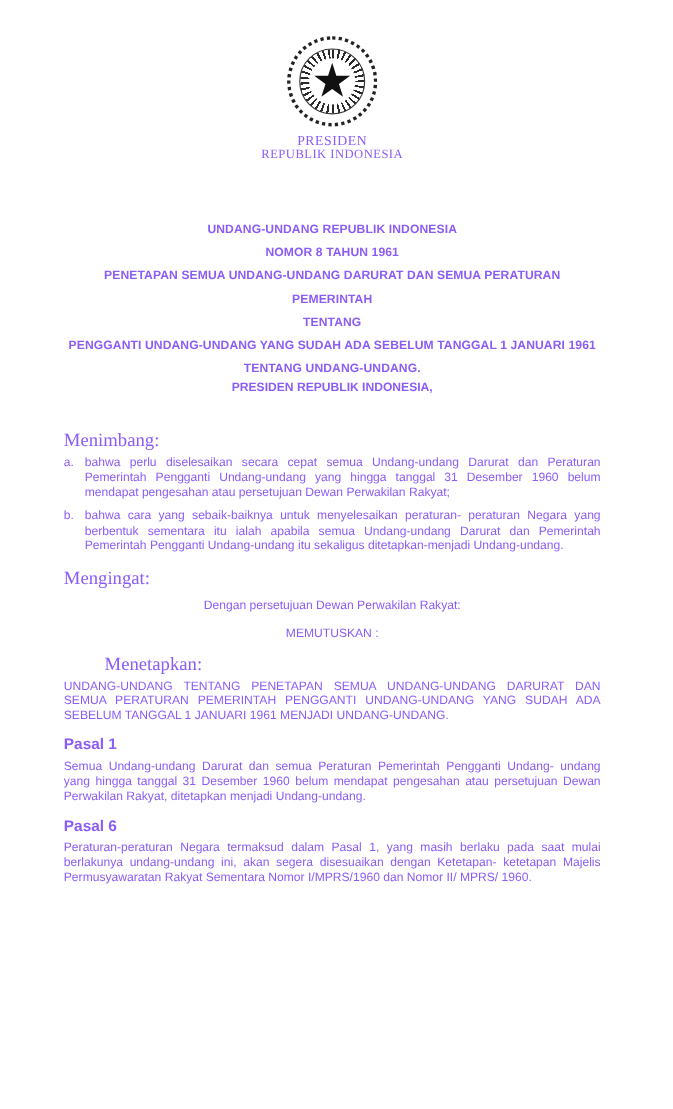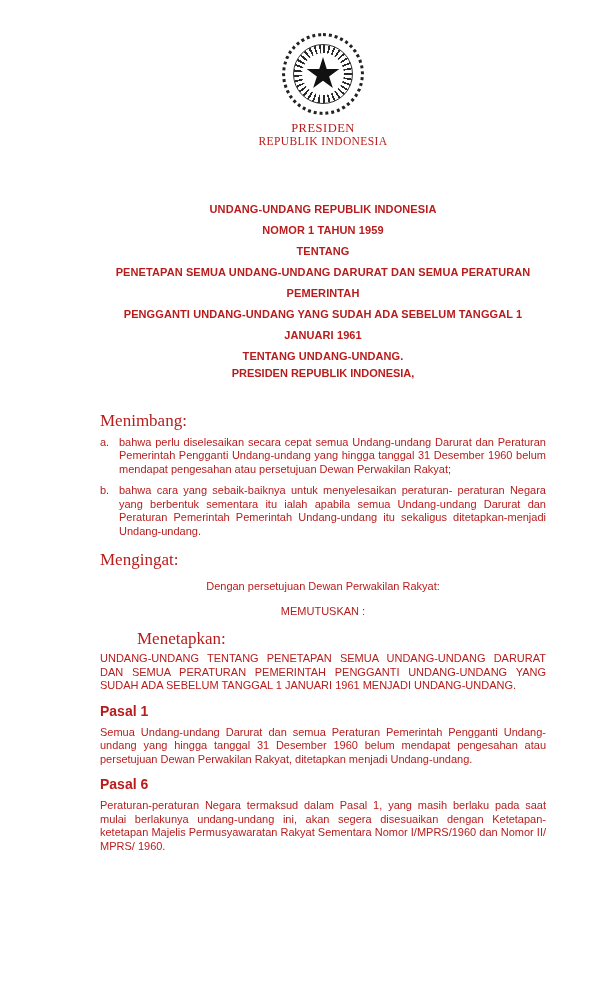--- a/index.html
+++ b/index.html
@@ -6,23 +6,23 @@
     margin: 0;
     padding: 0;
     background: #ffffff;
   }
   .page {
     width: 612px;
     height: 1008px;
     margin: 0 auto;
     background: #ffffff;
     box-sizing: border-box;
-    padding: 33px 66px 0 100px;
+    padding: 33px 66px 0 58px;
     font-family: "Liberation Sans", "DejaVu Sans", sans-serif;
-    color: #b91c1c;
+    color: #8b5cf6;
   }
 
   
   .doc-header { text-align: center; }
   .emblem {
     width: 82px; height: 82px;
     margin: 0 auto;
     border-radius: 50%;
     border: 3px dotted #222;
     display: flex; align-items: center; justify-content: center;
@@ -147,39 +147,39 @@
       </div>
     </div>
     <div class="letterhead-text">
       <div class="letterhead-presiden">PRESIDEN</div>
       <div class="letterhead-republik">REPUBLIK INDONESIA</div>
     </div>
   </header>
 
   <section class="title-block">
     <div class="title-line">UNDANG-UNDANG REPUBLIK INDONESIA</div>
-    <div class="title-line">NOMOR 1 TAHUN 1959</div>
+    <div class="title-line">NOMOR 8 TAHUN 1961</div>
+    <div class="title-line">PENETAPAN SEMUA UNDANG-UNDANG DARURAT DAN SEMUA PERATURAN PEMERINTAH</div>
     <div class="title-line">TENTANG</div>
-    <div class="title-line">PENETAPAN SEMUA UNDANG-UNDANG DARURAT DAN SEMUA PERATURAN PEMERINTAH</div>
     <div class="title-line">PENGGANTI UNDANG-UNDANG YANG SUDAH ADA SEBELUM TANGGAL 1 JANUARI 1961</div>
     <div class="title-line">TENTANG UNDANG-UNDANG.</div>
   </section>
 
   <div class="salutation">PRESIDEN REPUBLIK INDONESIA,</div>
 
   <div class="section-label body-text">Menimbang:</div>
 
   <div class="list-item">
     <span class="list-marker">a.</span>
     <span class="list-text">bahwa perlu diselesaikan secara cepat semua Undang-undang Darurat dan Peraturan Pemerintah Pengganti Undang-undang yang hingga tanggal 31 Desember 1960 belum mendapat pengesahan atau persetujuan Dewan Perwakilan Rakyat;</span>
   </div>
 
   <div class="list-item">
     <span class="list-marker">b.</span>
-    <span class="list-text">bahwa cara yang sebaik-baiknya untuk menyelesaikan peraturan- peraturan Negara yang berbentuk sementara itu ialah apabila semua Undang-undang Darurat dan Peraturan Pemerintah Pemerintah Undang-undang itu sekaligus ditetapkan-menjadi Undang-undang.</span>
+    <span class="list-text">bahwa cara yang sebaik-baiknya untuk menyelesaikan peraturan- peraturan Negara yang berbentuk sementara itu ialah apabila semua Undang-undang Darurat dan Pemerintah Pemerintah Pengganti Undang-undang itu sekaligus ditetapkan-menjadi Undang-undang.</span>
   </div>
 
   <div class="section-label mengingat-label body-text" style="margin-top:15px;">Mengingat:</div>
 
   <div class="agreement">Dengan persetujuan Dewan Perwakilan Rakyat:</div>
   <div class="memutuskan">MEMUTUSKAN :</div>
 
   <div class="section-label menetapkan-label body-text" style="margin-top:15px;">Menetapkan:</div>
   <div class="menetapkan-text">UNDANG-UNDANG TENTANG PENETAPAN SEMUA UNDANG-UNDANG DARURAT DAN SEMUA PERATURAN PEMERINTAH PENGGANTI UNDANG-UNDANG YANG SUDAH ADA SEBELUM TANGGAL 1 JANUARI 1961 MENJADI UNDANG-UNDANG.</div>
 

